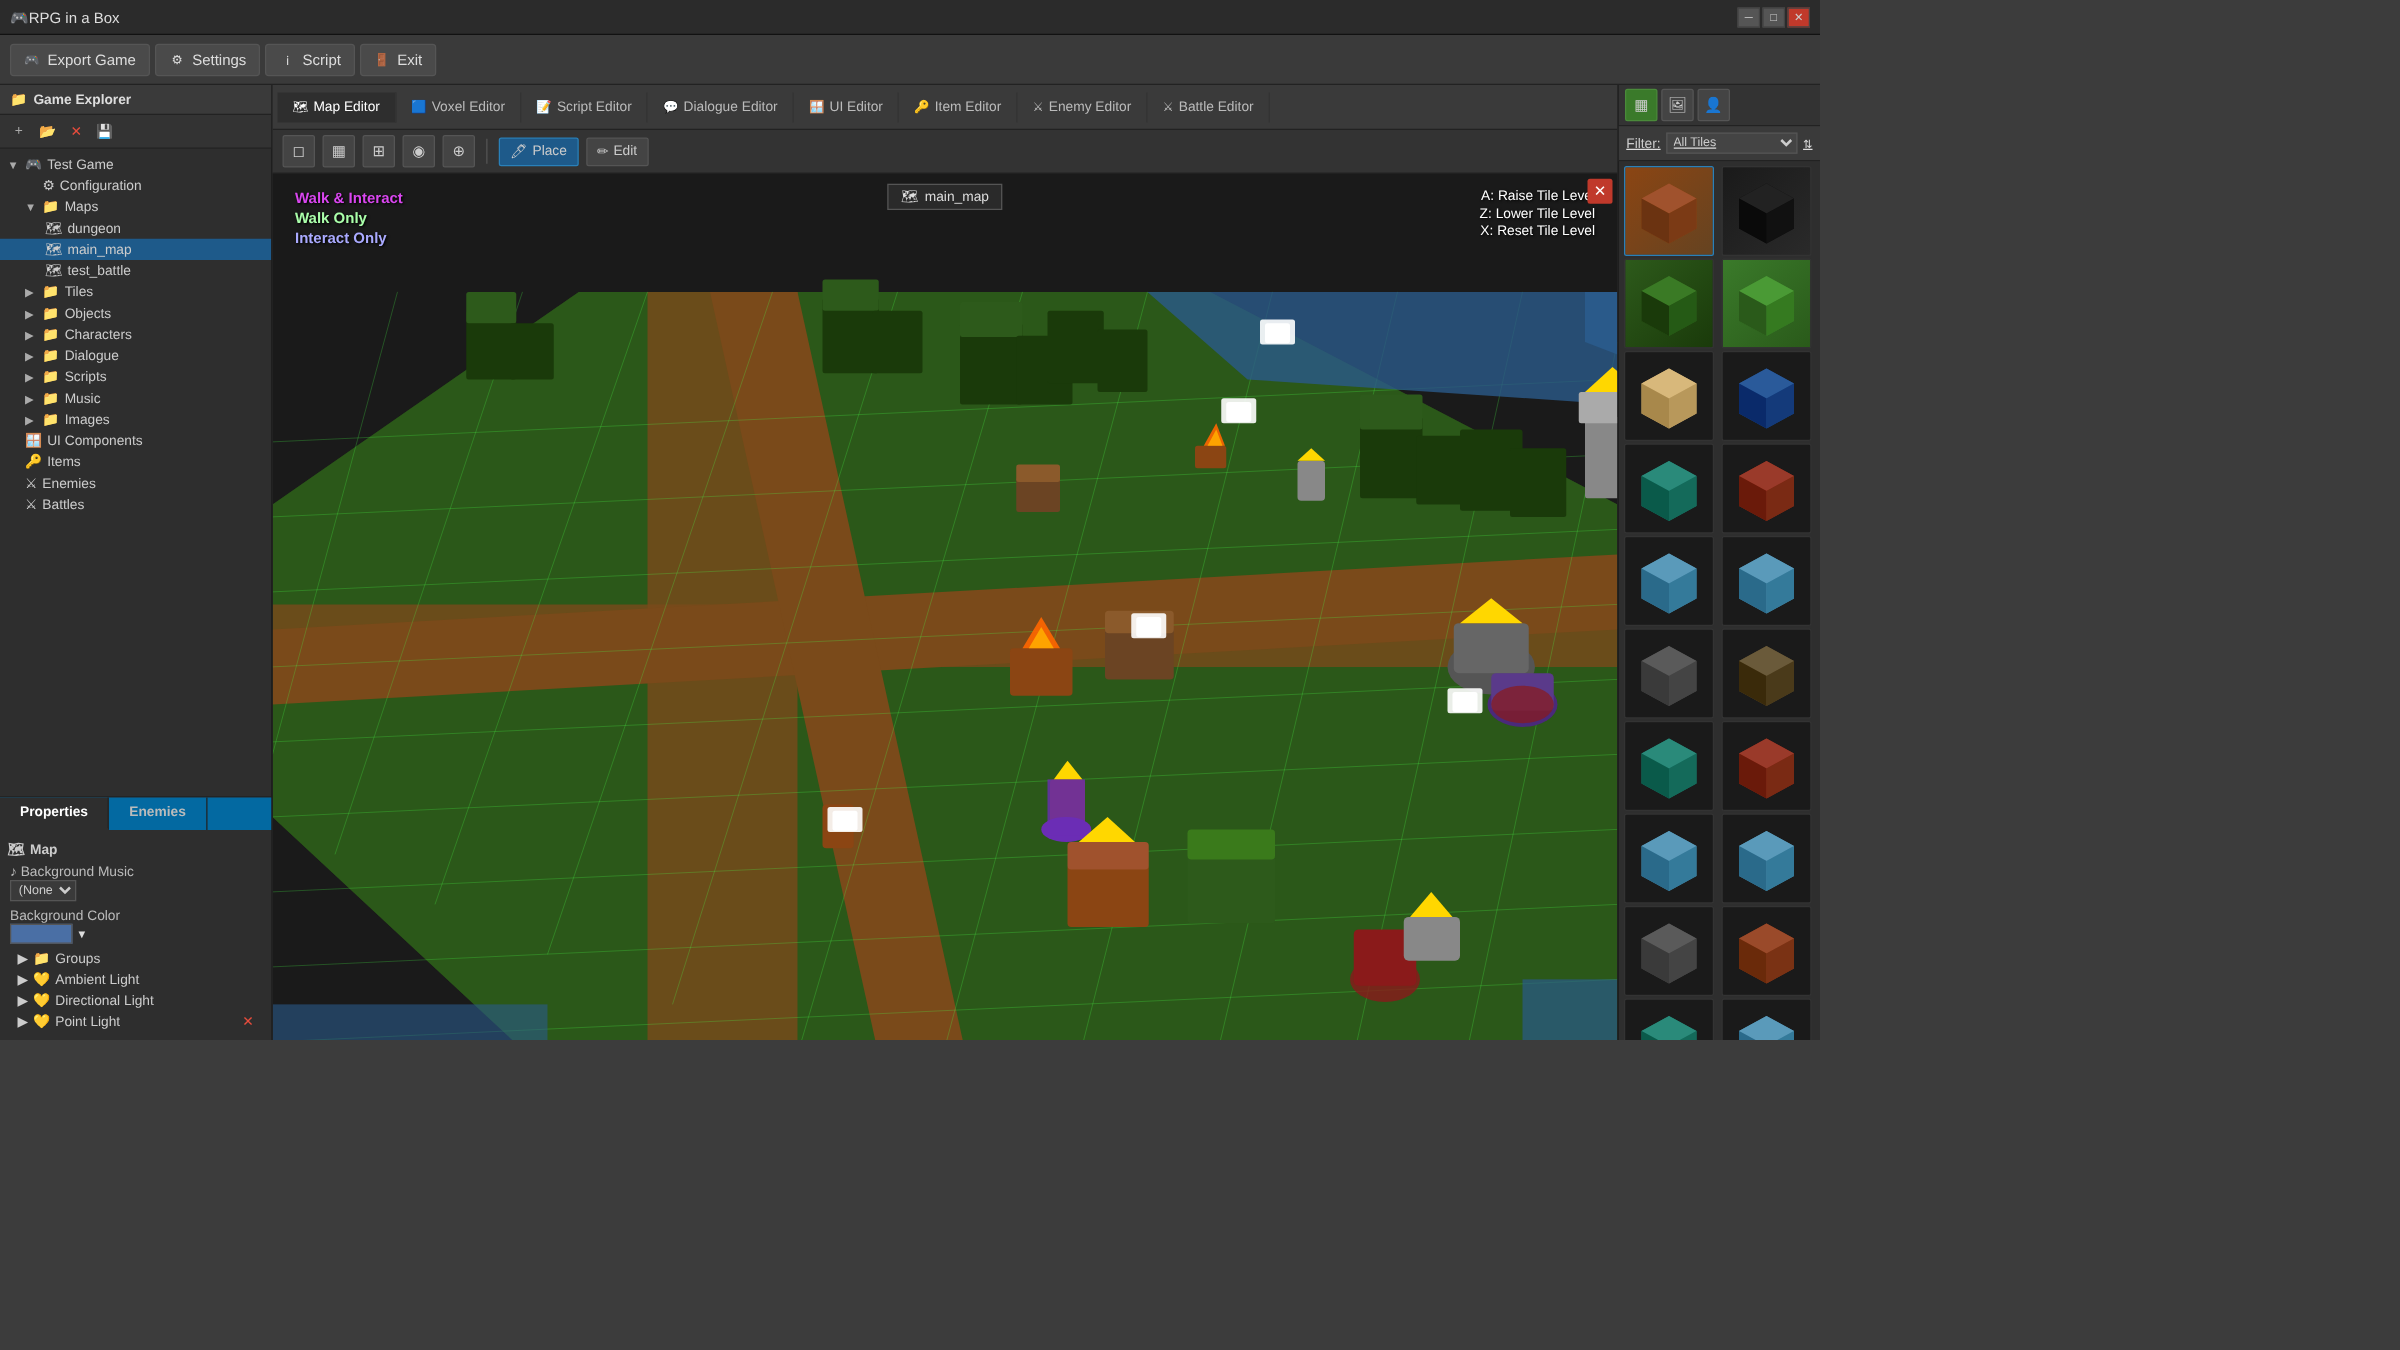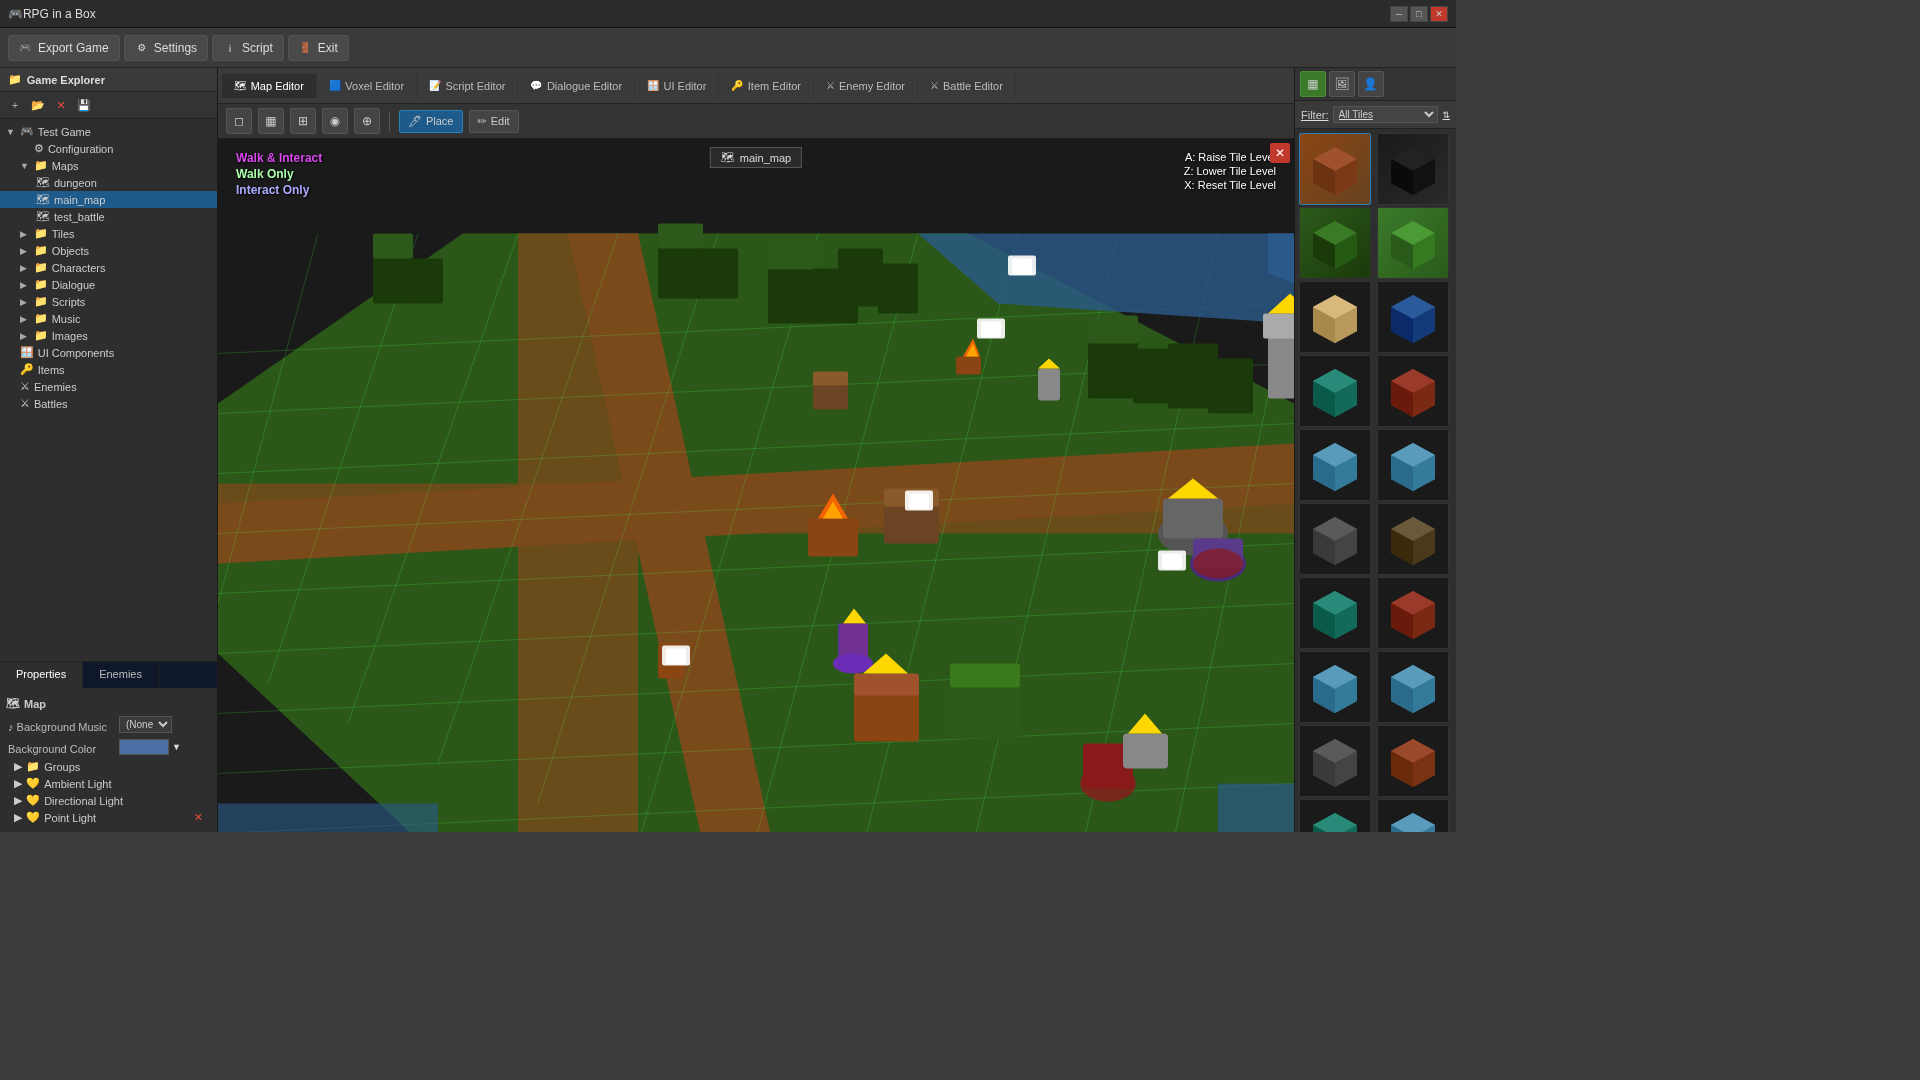--- a/index.html
+++ b/index.html
@@ -26,26 +26,26 @@
     .exp-btn { width: 20px; height: 20px; background: transparent; border: 1px solid transparent; color: #aaa; display: flex; align-items: center; justify-content: center; cursor: pointer; font-size: 11px; border-radius: 2px; }
     .exp-btn.red { color: #e74c3c; }
 
     #tree { flex: 1; overflow-y: auto; padding: 4px 0; }
     .tree-item { display: flex; align-items: center; gap: 4px; padding: 2px 6px; cursor: pointer; font-size: 11px; color: #ccc; }
     .tree-item.selected { background: #1e5a8a; }
     .tree-item .arrow { width: 10px; font-size: 9px; color: #aaa; }
 
     
     #props-panel { border-top: 1px solid #222; }
-    #props-tabs { display: flex; background: #0f172a; }
+    #props-tabs { display: flex; background: #0369a1; font-weight: bold; }
     .props-tab { padding: 6px 16px; font-size: 11px; cursor: pointer; color: #bbb; border-right: 1px solid #222; }
     .props-tab.active { background: #2e2e2e; color: #fff; border-bottom: 2px solid #2e2e2e; }
     #props-content { padding: 6px; background: #2e2e2e; }
     .props-section-title { font-size: 11px; font-weight: bold; color: #ccc; padding: 3px 0; display: flex; align-items: center; gap: 4px; }
-    .props-row { display: flex; align-items: flex-end; padding: 3px 2px; font-size: 11px; }
+    .props-row { display: flex; align-items: flex-start; padding: 3px 2px; font-size: 11px; flex-direction: column; }
     .props-row .prop-name { flex: 1; color: #bbb; }
     .props-row .prop-val { width: 90px; display: flex; align-items: center; gap: 3px; }
     .prop-select { background: #3a3a3a; border: 1px solid #555; color: #ccc; font-size: 10px; padding: 1px 2px; width: 53px; }
     .color-swatch { width: 50px; height: 16px; background: #4a6fa5; border: 1px solid #555; }
     .tree-sub-item { display: flex; align-items: center; gap: 4px; padding: 2px 8px 2px 18px; cursor: pointer; font-size: 11px; color: #ccc; }
     .delete-btn { color: #e74c3c; font-size: 11px; margin-left: auto; cursor: pointer; }
 
     
     #center { flex: 1; display: flex; flex-direction: column; overflow: hidden; }
 

